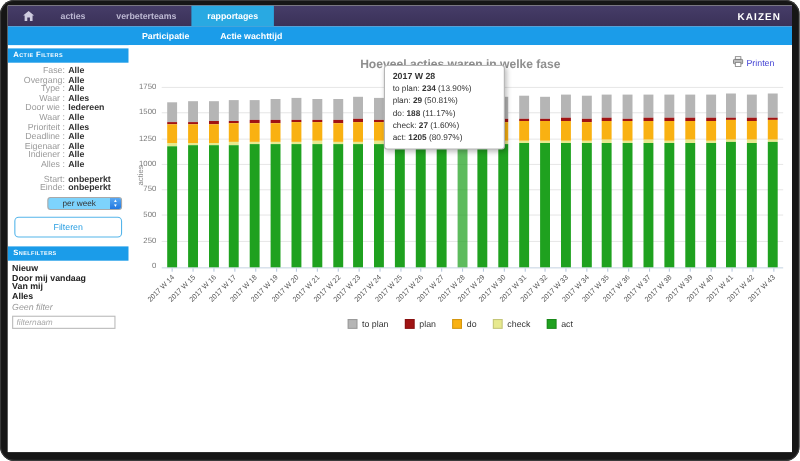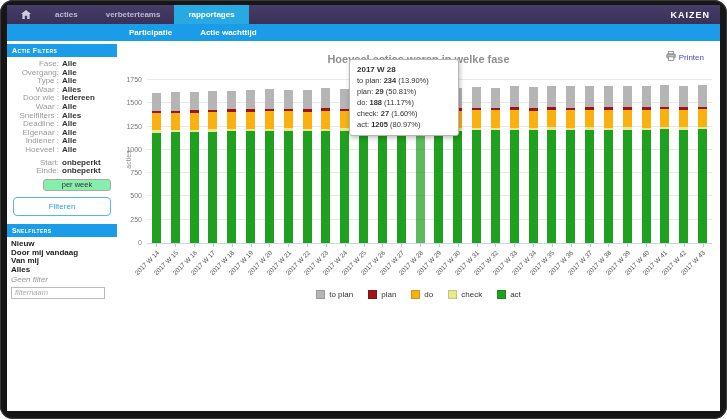--- a/index.html
+++ b/index.html
@@ -26,21 +26,21 @@
   .content{display:flex;height:369px;}
 
   
   .sidebar{width:110px;flex:0 0 110px;padding-top:3px;}
   .s-header{background:#1b9ce9;color:#fff;font-size:7px;font-weight:bold;letter-spacing:.4px;
             font-variant:small-caps;padding:3px 5px;margin-bottom:3px;}
   .f-rows{display:grid;grid-template-columns:52px 1fr;column-gap:3px;font-size:8px;line-height:8.6px;padding-right:2px;}
   .f-label{color:#9a9a9a;text-align:right;white-space:nowrap;}
   .f-value{color:#333;font-weight:bold;white-space:nowrap;}
   .sel{display:flex;align-items:stretch;width:68px;height:12px;margin:3px 6px 0 auto;
-       border:1px solid #a9a9a9;border-radius:3px;overflow:hidden;background:#86efac;cursor:pointer;flex-direction:column;}
+       border:1px solid #a9a9a9;border-radius:3px;overflow:hidden;background:#7dd3fc;cursor:pointer;}
   .sel-text{flex:1;font-size:7.5px;color:#333;text-align:center;line-height:10px;}
   .sel-btn{width:10px;background:linear-gradient(#5aa9f2,#2277e0);color:#fff;font-size:4px;
            display:flex;flex-direction:column;align-items:center;justify-content:center;line-height:4px;}
   .btn{display:block;margin:6px auto 0;width:98px;height:19px;background:#fff;border:1px solid #55b5ea;
        border-radius:4px;color:#2a9fe2;font-size:8px;cursor:pointer;}
   .btn.italic{font-style:italic;width:100px;}
   .quick{padding-left:4px;font-size:8px;line-height:8.8px;font-weight:bold;color:#222;}
   .quick div{cursor:pointer;}
   .geen{padding-left:4px;font-size:8px;font-style:italic;color:#9a9a9a;line-height:9px;}
   .filtername{display:block;width:94px;margin:3px 0 0 4px;height:12px;border:1px solid #bbb;
@@ -110,29 +110,29 @@
             <span class="f-label">Overgang:</span>
             <span class="f-value">Alle</span>
             <span class="f-label">Type :</span>
             <span class="f-value">Alle</span>
             <span class="f-label">Waar :</span>
             <span class="f-value">Alles</span>
             <span class="f-label">Door wie :</span>
             <span class="f-value">Iedereen</span>
             <span class="f-label">Waar :</span>
             <span class="f-value">Alle</span>
-            <span class="f-label">Snelfilters :</span>
+            <span class="f-label">Prioriteit :</span>
             <span class="f-value">Alles</span>
             <span class="f-label">Deadline :</span>
             <span class="f-value">Alle</span>
             <span class="f-label">Eigenaar :</span>
             <span class="f-value">Alle</span>
             <span class="f-label">Indiener :</span>
             <span class="f-value">Alle</span>
-            <span class="f-label">Hoeveel :</span>
+            <span class="f-label">Alles :</span>
             <span class="f-value">Alle</span>
           </div>
         <div class="f-rows" id="range-rows" style="margin-top:4px">
             <span class="f-label">Start:</span>
             <span class="f-value">onbeperkt</span>
             <span class="f-label">Einde:</span>
             <span class="f-value">onbeperkt</span>
           </div>
         <div class="sel">
           <span class="sel-text">per week</span>

